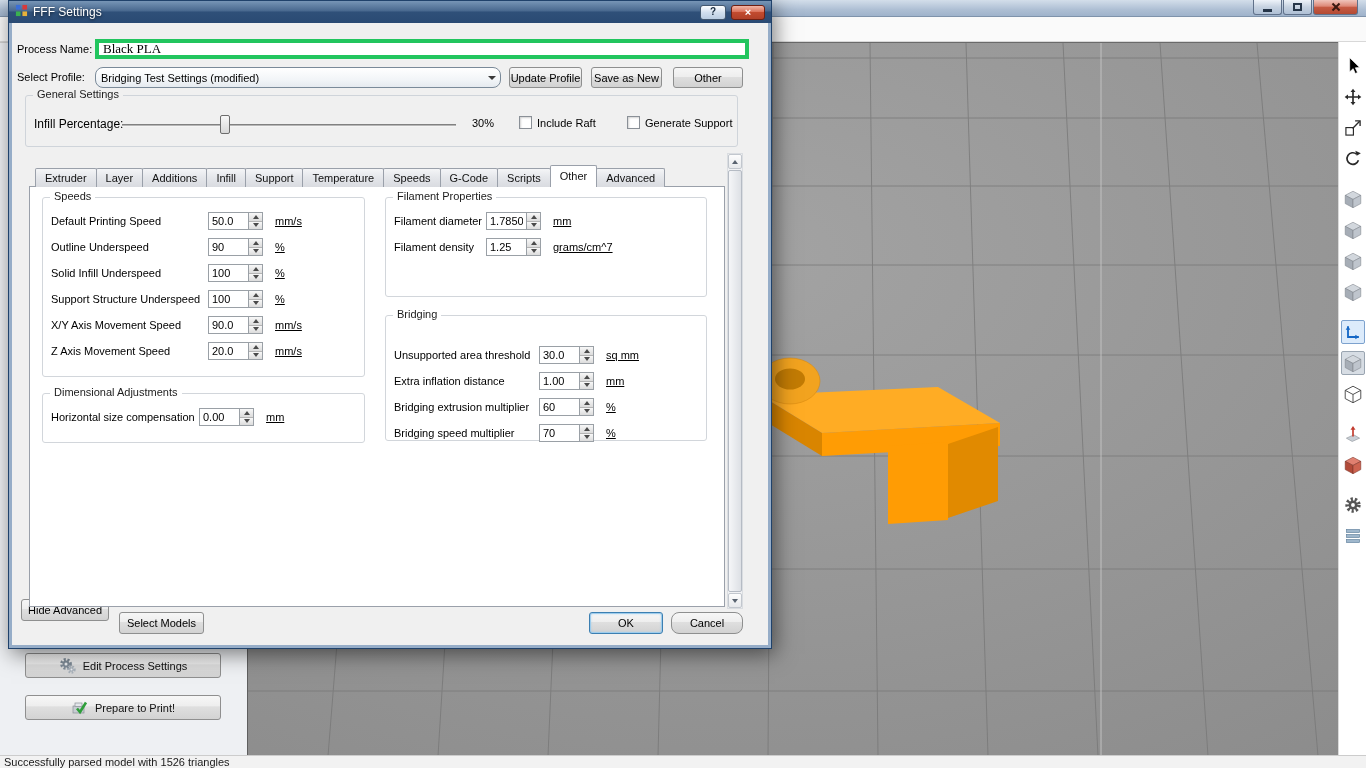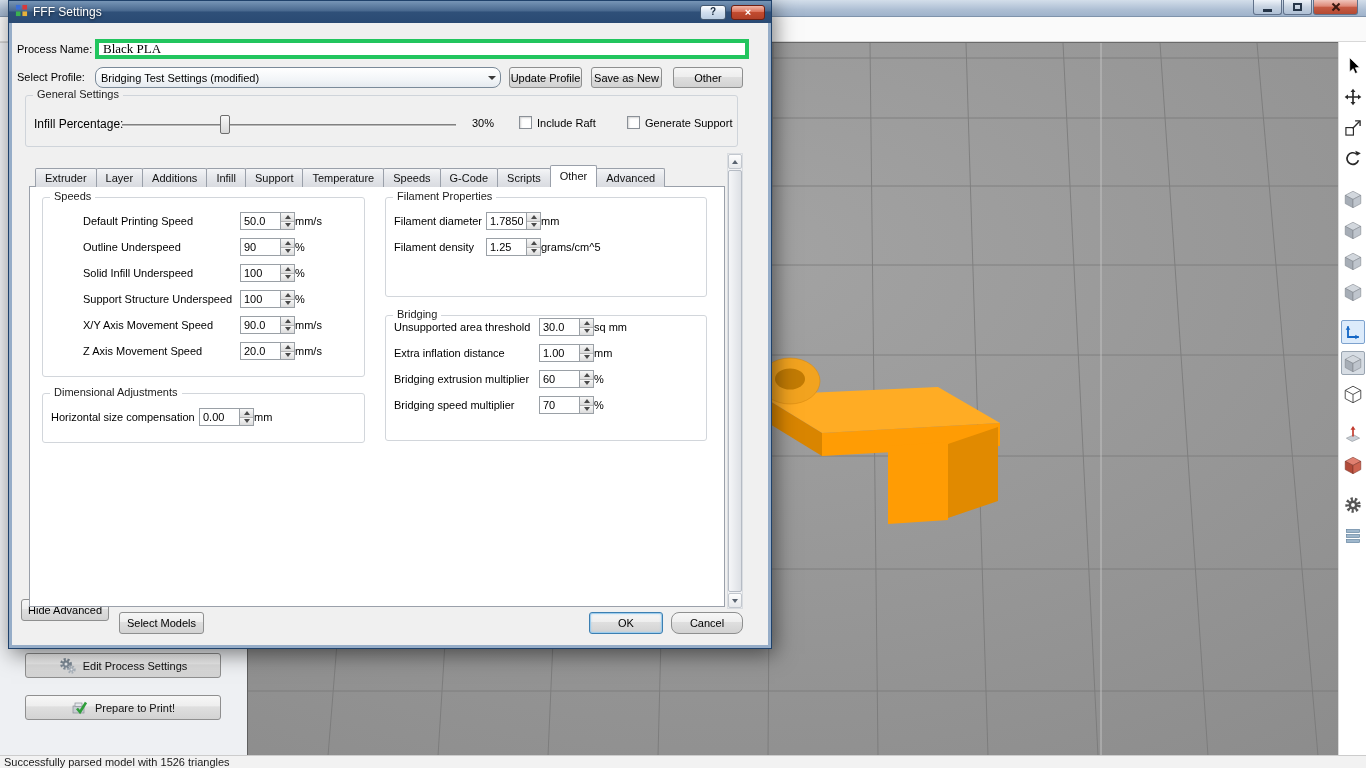--- a/index.html
+++ b/index.html
@@ -89,33 +89,33 @@
   .tabstrip{position:absolute;left:26px;top:164px;height:22px;display:flex;align-items:flex-end;z-index:3;}
   .tab{height:19px;line-height:18px;padding:0 9px;font-size:11px;color:#111;
     background:linear-gradient(#f4f5f7,#e5e7eb 45%,#d9dbe0);border:1px solid #9aa0aa;border-bottom:none;
     margin-right:-1px;border-radius:2px 2px 0 0;}
   .tab.active{height:22px;line-height:20px;background:#fff;position:relative;z-index:4;}
   .tabpanel{position:absolute;left:20px;top:185px;width:696px;height:421px;background:#fff;border:1px solid #9aa0aa;z-index:2;}
 
   .g-speeds{left:12px;top:10px;width:323px;height:180px;padding-top:13px;}
   .g-dim{left:12px;top:206px;width:323px;height:50px;padding-top:13px;}
   .g-fil{left:355px;top:10px;width:322px;height:100px;padding-top:13px;}
-  .g-bri{left:355px;top:128px;width:322px;height:126px;padding-top:1px;}
+  .g-bri{left:355px;top:128px;width:322px;height:126px;padding-top:29px;}
   .row{display:flex;align-items:center;height:20px;margin:0 0 6px 8px;font-size:11px;}
   .rlbl{flex:none;}
-  .g-speeds .rlbl{width:157px;margin-left:32px;} .g-dim .rlbl{width:148px;} .g-fil .rlbl{width:92px;} .g-bri .rlbl{width:145px;}
+  .g-speeds .rlbl{width:157px;} .g-dim .rlbl{width:148px;} .g-fil .rlbl{width:92px;} .g-bri .rlbl{width:145px;}
   .spin{display:inline-flex;height:18px;}
   .spin input{width:40px;height:18px;border:1px solid #9aa0a6;border-right:none;background:#fff;
     font-family:"Liberation Sans",sans-serif;font-size:11px;padding:0 3px;}
   .spinbtns{width:15px;display:flex;flex-direction:column;border:1px solid #9aa0a6;}
   .spinbtns i{flex:1;display:flex;align-items:center;justify-content:center;background:linear-gradient(#f8f8f8,#dcdcdc);}
   .spinbtns i+i{border-top:1px solid #b4b4b4;}
   .su::after{content:"";border:3px solid transparent;border-bottom:4px solid #4a4a4a;margin-top:-3px;}
   .sd::after{content:"";border:3px solid transparent;border-top:4px solid #4a4a4a;margin-bottom:-3px;}
-  .runit{margin-left:0;}
+  .runit{margin-left:12px;text-decoration:underline;}
 
   .vscroll{position:absolute;left:718px;top:152px;width:16px;height:456px;background:#f1f2f4;border:1px solid #dadde1;}
   .vs-btn{position:absolute;left:0;width:14px;height:15px;background:linear-gradient(#fdfdfd,#e7e9ec);
     border:1px solid #c2c7ce;border-radius:2px;display:flex;align-items:center;justify-content:center;}
   .vs-up{top:0;} .vs-down{bottom:0;}
   .vs-thumb{position:absolute;left:0;top:16px;width:14px;height:422px;border:1px solid #b5bbc4;border-radius:2px;
     background:linear-gradient(90deg,#f5f6f8,#dde0e5);}
   .tri-up{border:3px solid transparent;border-bottom:4px solid #596370;margin-top:-3px;}
   .tri-down{border:3px solid transparent;border-top:4px solid #596370;margin-bottom:-3px;}
 
@@ -486,21 +486,21 @@
         </div>
         <div class="row">
           <span class="rlbl">Filament density</span>
           <span class="spin">
               <input value="1.25" style="">
               <span class="spinbtns">
                 <i class="su"></i>
                 <i class="sd"></i>
               </span>
             </span>
-          <span class="runit">grams/cm^5</span>
+          <span class="runit">grams/cm^7</span>
         </div>
       </div>
 
       <div class="grp g-bri">
         <span class="grp-title">Bridging</span>
         <div class="row">
           <span class="rlbl">Unsupported area threshold</span>
           <span class="spin">
               <input value="30.0" style="">
               <span class="spinbtns">

